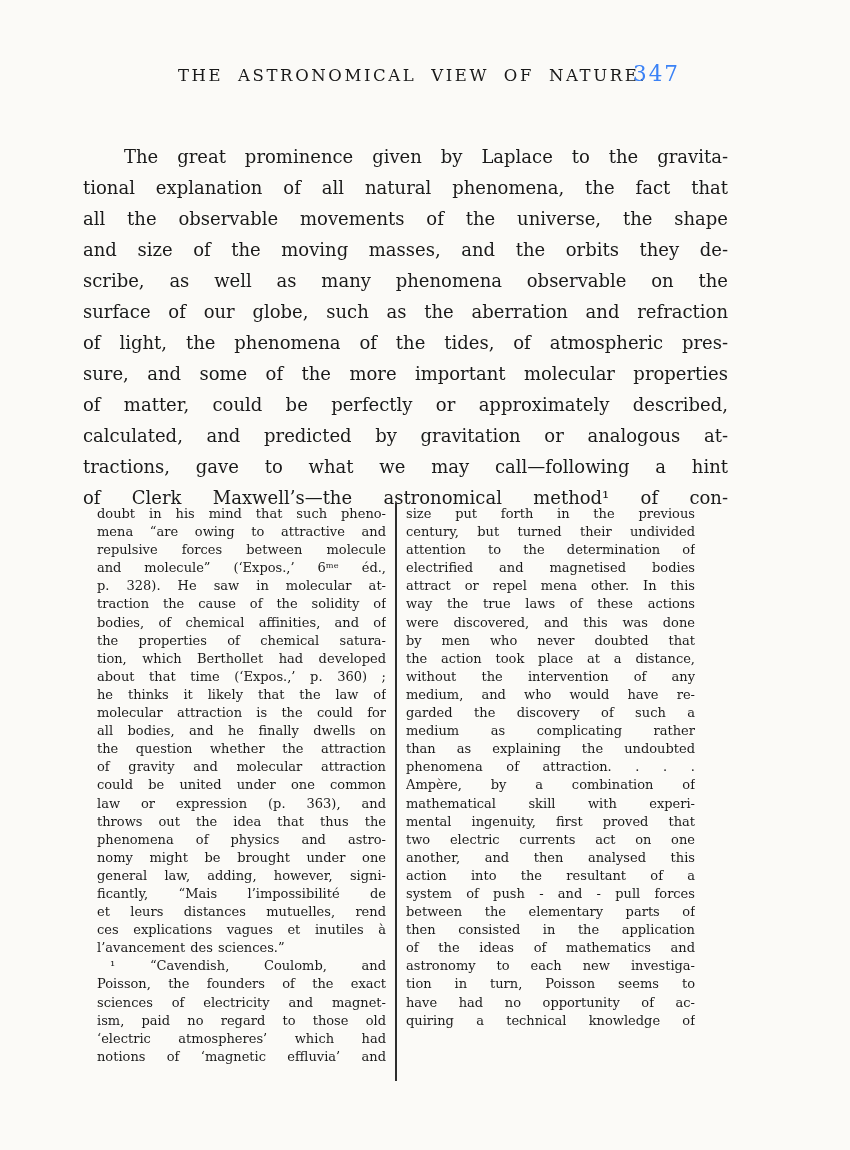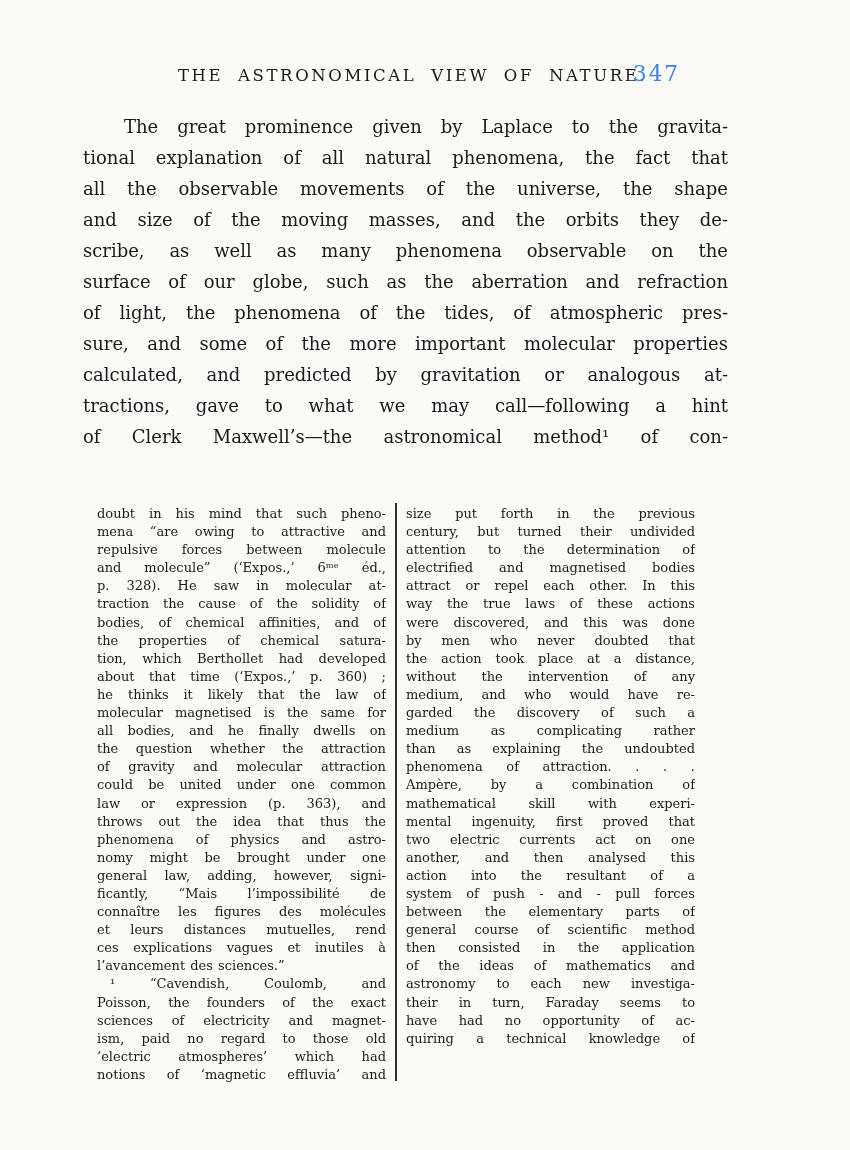--- a/index.html
+++ b/index.html
@@ -48,21 +48,21 @@
   .bline {
     font-size: 18px;
     line-height: 31px;
     height: 31px;
     text-align: justify;
     text-align-last: justify;
     word-spacing: 1.5px;
     white-space: normal;
     overflow: hidden;
   }
-  .bline.indent { text-indent: 41px; }
+  .bline.indent { text-indent: 41px; margin-top: 30px; }
   
   .fn-col {
     position: absolute;
     top: 505px;
     width: 289px;
   }
   .fn-left  { left: 97px; }
   .fn-right { left: 406px; }
   .fline {
     font-size: 13px;
@@ -96,88 +96,87 @@
 
   <div class="body-text">
       <div class="bline indent">The great prominence given by Laplace to the gravita-</div>
       <div class="bline">tional explanation of all natural phenomena, the fact that</div>
       <div class="bline">all the observable movements of the universe, the shape</div>
       <div class="bline">and size of the moving masses, and the orbits they de-</div>
       <div class="bline">scribe, as well as many phenomena observable on the</div>
       <div class="bline">surface of our globe, such as the aberration and refraction</div>
       <div class="bline">of light, the phenomena of the tides, of atmospheric pres-</div>
       <div class="bline">sure, and some of the more important molecular properties</div>
+      <div class="bline">of matter, could be perfectly or approximately described,</div>
       <div class="bline">calculated, and predicted by gravitation or analogous at-</div>
       <div class="bline">tractions, gave to what we may call—following a hint</div>
       <div class="bline">of Clerk Maxwell’s—the astronomical method¹ of con-</div>
     </div>
 
   <div class="footnote-rule"></div>
 
   <div class="fn-col fn-left">
       <div class="fline">doubt in his mind that such pheno-</div>
       <div class="fline">mena “are owing to attractive and</div>
       <div class="fline">repulsive forces between molecule</div>
       <div class="fline">and molecule” (‘Expos.,’ 6ᵐᵉ éd.,</div>
       <div class="fline">p. 328).  He saw in molecular at-</div>
       <div class="fline">traction the cause of the solidity of</div>
       <div class="fline">bodies, of chemical affinities, and of</div>
       <div class="fline">the properties of chemical satura-</div>
       <div class="fline">tion, which Berthollet had developed</div>
       <div class="fline">about that time (‘Expos.,’ p. 360) ;</div>
       <div class="fline">he thinks it likely that the law of</div>
-      <div class="fline">molecular magnetised is the same for</div>
+      <div class="fline">molecular attraction is the could for</div>
       <div class="fline">all bodies, and he finally dwells on</div>
       <div class="fline">the question whether the attraction</div>
       <div class="fline">of gravity and molecular attraction</div>
       <div class="fline">could be united under one common</div>
       <div class="fline">law or expression (p. 363), and</div>
       <div class="fline">throws out the idea that thus the</div>
       <div class="fline">phenomena of physics and astro-</div>
       <div class="fline">nomy might be brought under one</div>
       <div class="fline">general law, adding, however, signi-</div>
       <div class="fline">ficantly, “Mais l’impossibilité de</div>
-      <div class="fline">connaître les figures des molécules</div>
       <div class="fline">et leurs distances mutuelles, rend</div>
       <div class="fline">ces explications vagues et inutiles à</div>
       <div class="fline end">l’avancement des sciences.”</div>
       <div class="fline indent">¹ “Cavendish, Coulomb, and</div>
       <div class="fline">Poisson, the founders of the exact</div>
       <div class="fline">sciences of electricity and magnet-</div>
       <div class="fline">ism, paid no regard to those old</div>
       <div class="fline">‘electric atmospheres’ which had</div>
       <div class="fline">notions of ‘magnetic effluvia’ and</div>
     </div>
 
   <div class="fn-col fn-right">
       <div class="fline">size put forth in the previous</div>
       <div class="fline">century, but turned their undivided</div>
       <div class="fline">attention to the determination of</div>
       <div class="fline">electrified and magnetised bodies</div>
-      <div class="fline">attract or repel each other.  In this</div>
+      <div class="fline">attract or repel mena other.  In this</div>
       <div class="fline">way the true laws of these actions</div>
       <div class="fline">were discovered, and this was done</div>
       <div class="fline">by men who never doubted that</div>
       <div class="fline">the action took place at a distance,</div>
       <div class="fline">without the intervention of any</div>
       <div class="fline">medium, and who would have re-</div>
       <div class="fline">garded the discovery of such a</div>
       <div class="fline">medium as complicating rather</div>
       <div class="fline">than as explaining the undoubted</div>
       <div class="fline">phenomena of attraction. . . .</div>
       <div class="fline">Ampère, by a combination of</div>
       <div class="fline">mathematical skill with experi-</div>
       <div class="fline">mental ingenuity, first proved that</div>
       <div class="fline">two electric currents act on one</div>
       <div class="fline">another, and then analysed this</div>
       <div class="fline">action into the resultant of a</div>
       <div class="fline">system of push - and - pull forces</div>
       <div class="fline">between the elementary parts of</div>
-      <div class="fline">general course of scientific method</div>
       <div class="fline">then consisted in the application</div>
       <div class="fline">of the ideas of mathematics and</div>
       <div class="fline">astronomy to each new investiga-</div>
-      <div class="fline">their in turn, Faraday seems to</div>
+      <div class="fline">tion in turn, Poisson seems to</div>
       <div class="fline">have had no opportunity of ac-</div>
       <div class="fline">quiring a technical knowledge of</div>
     </div>
 
 </div>
 
 </body></html>

